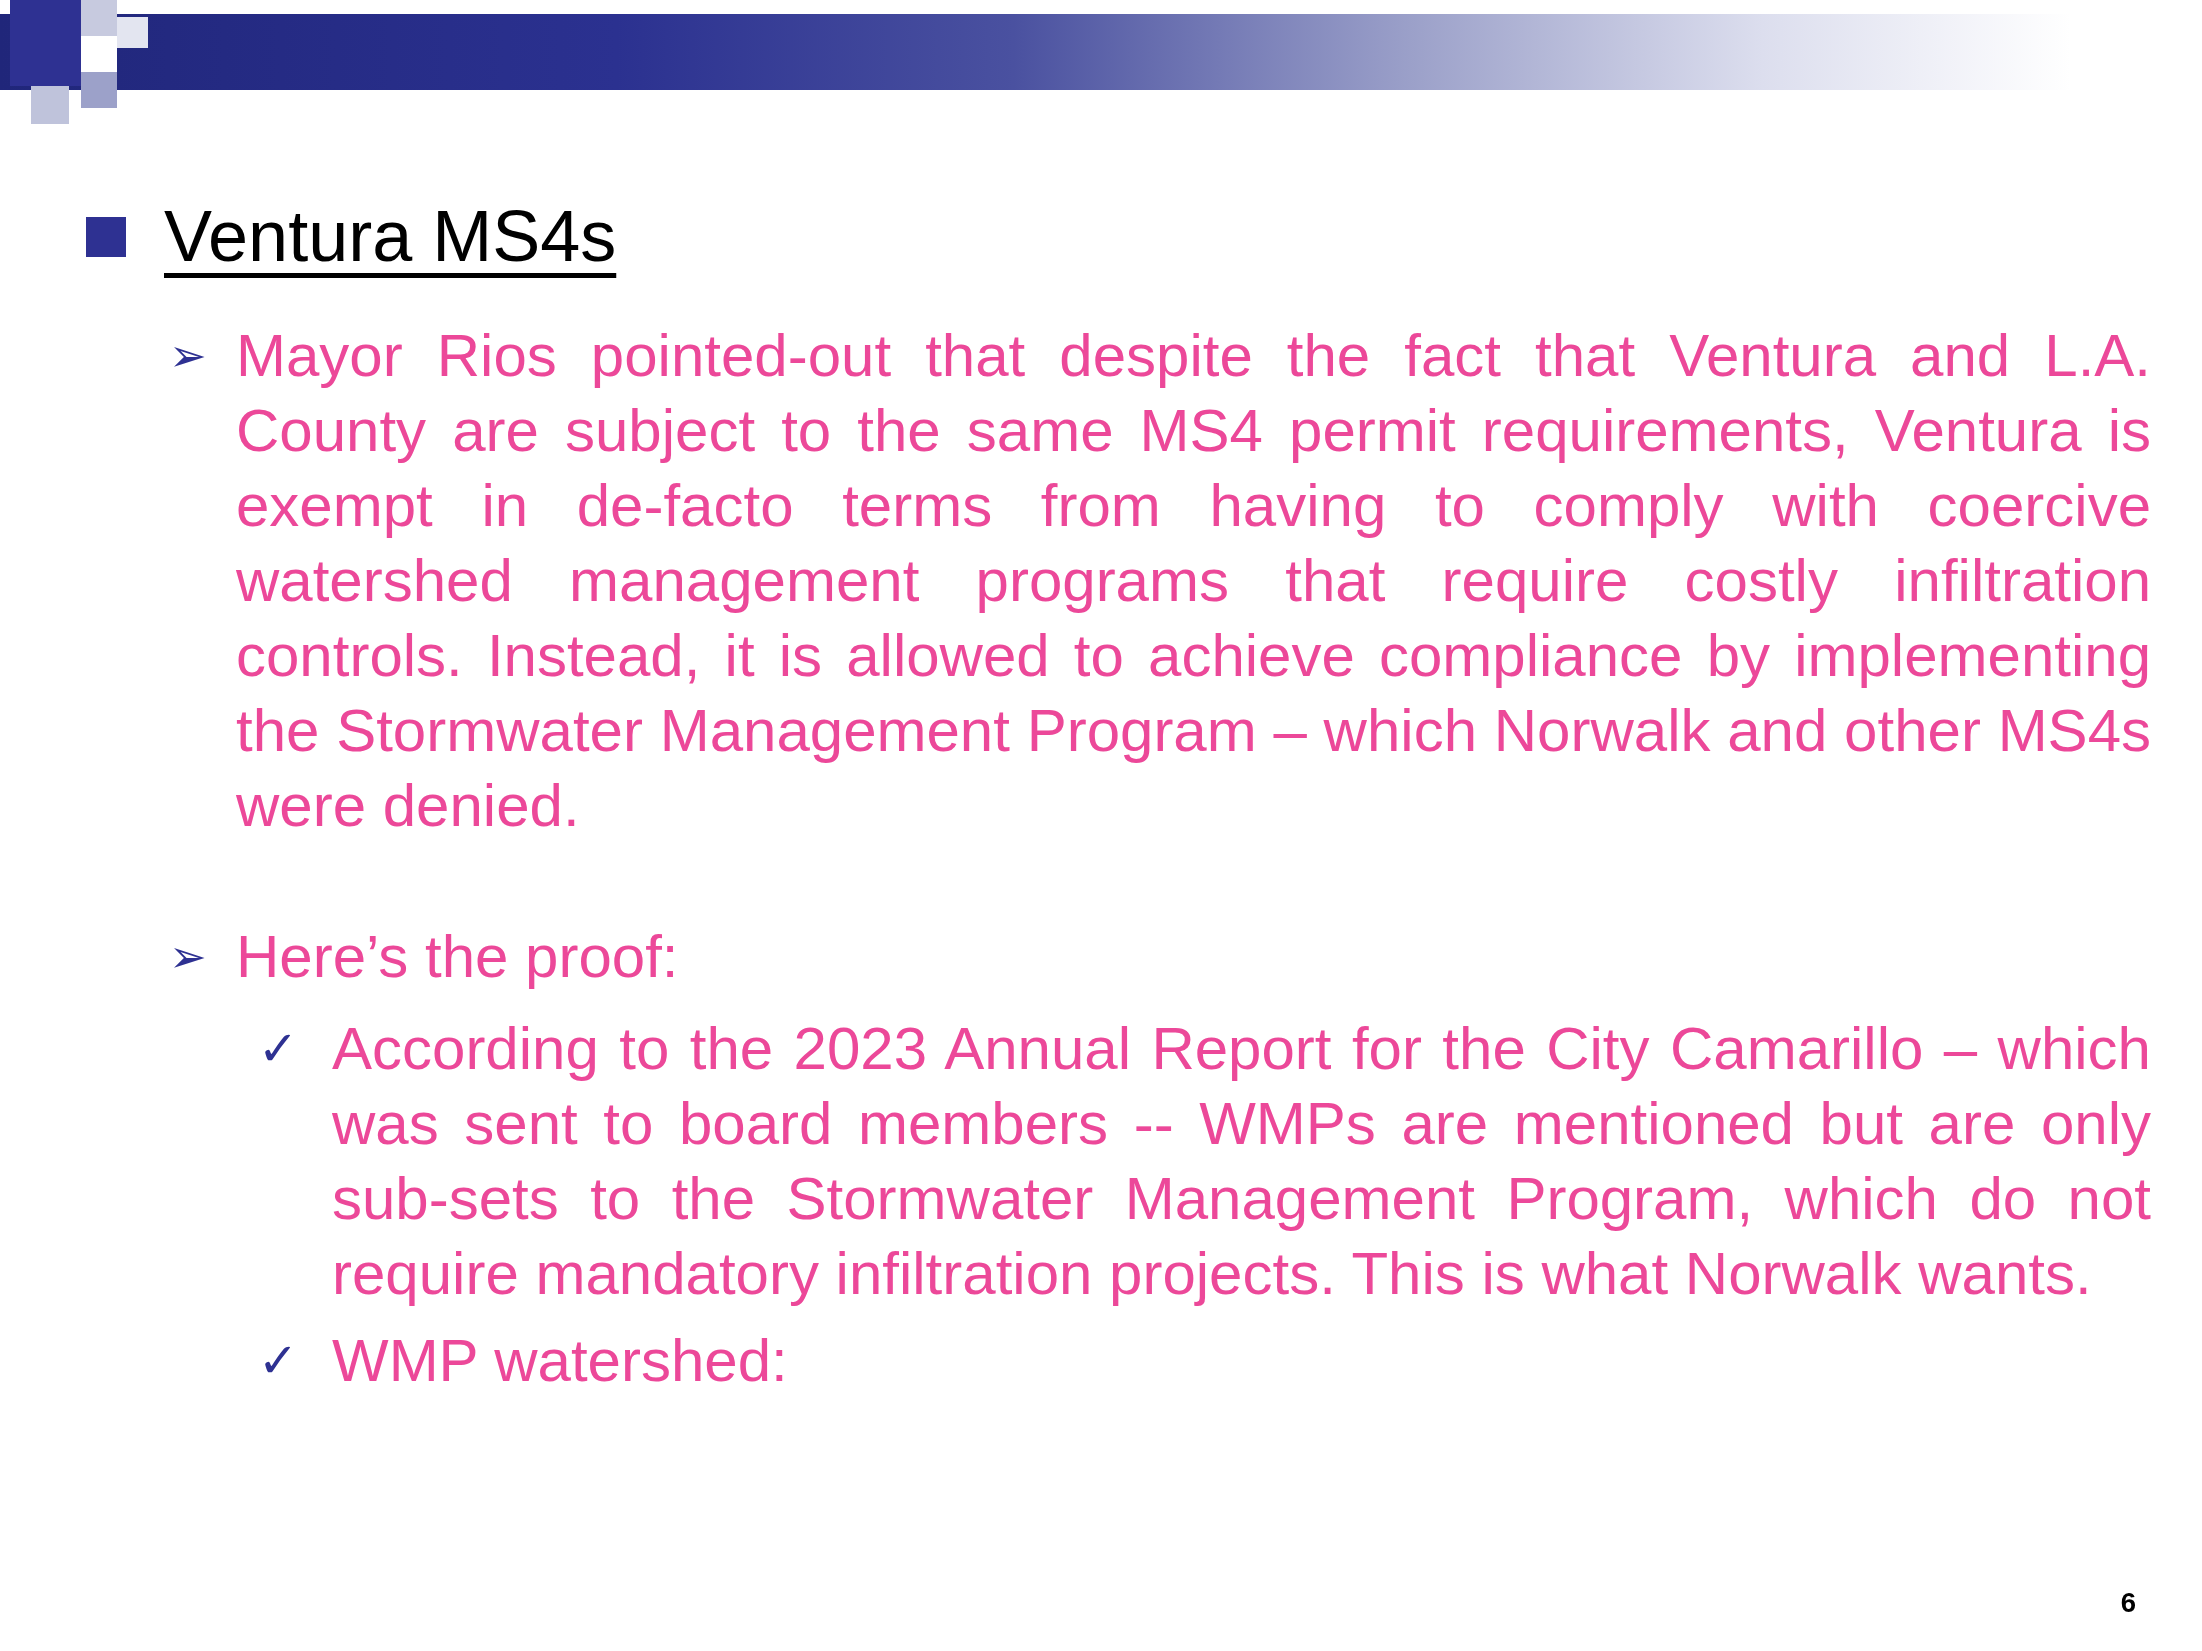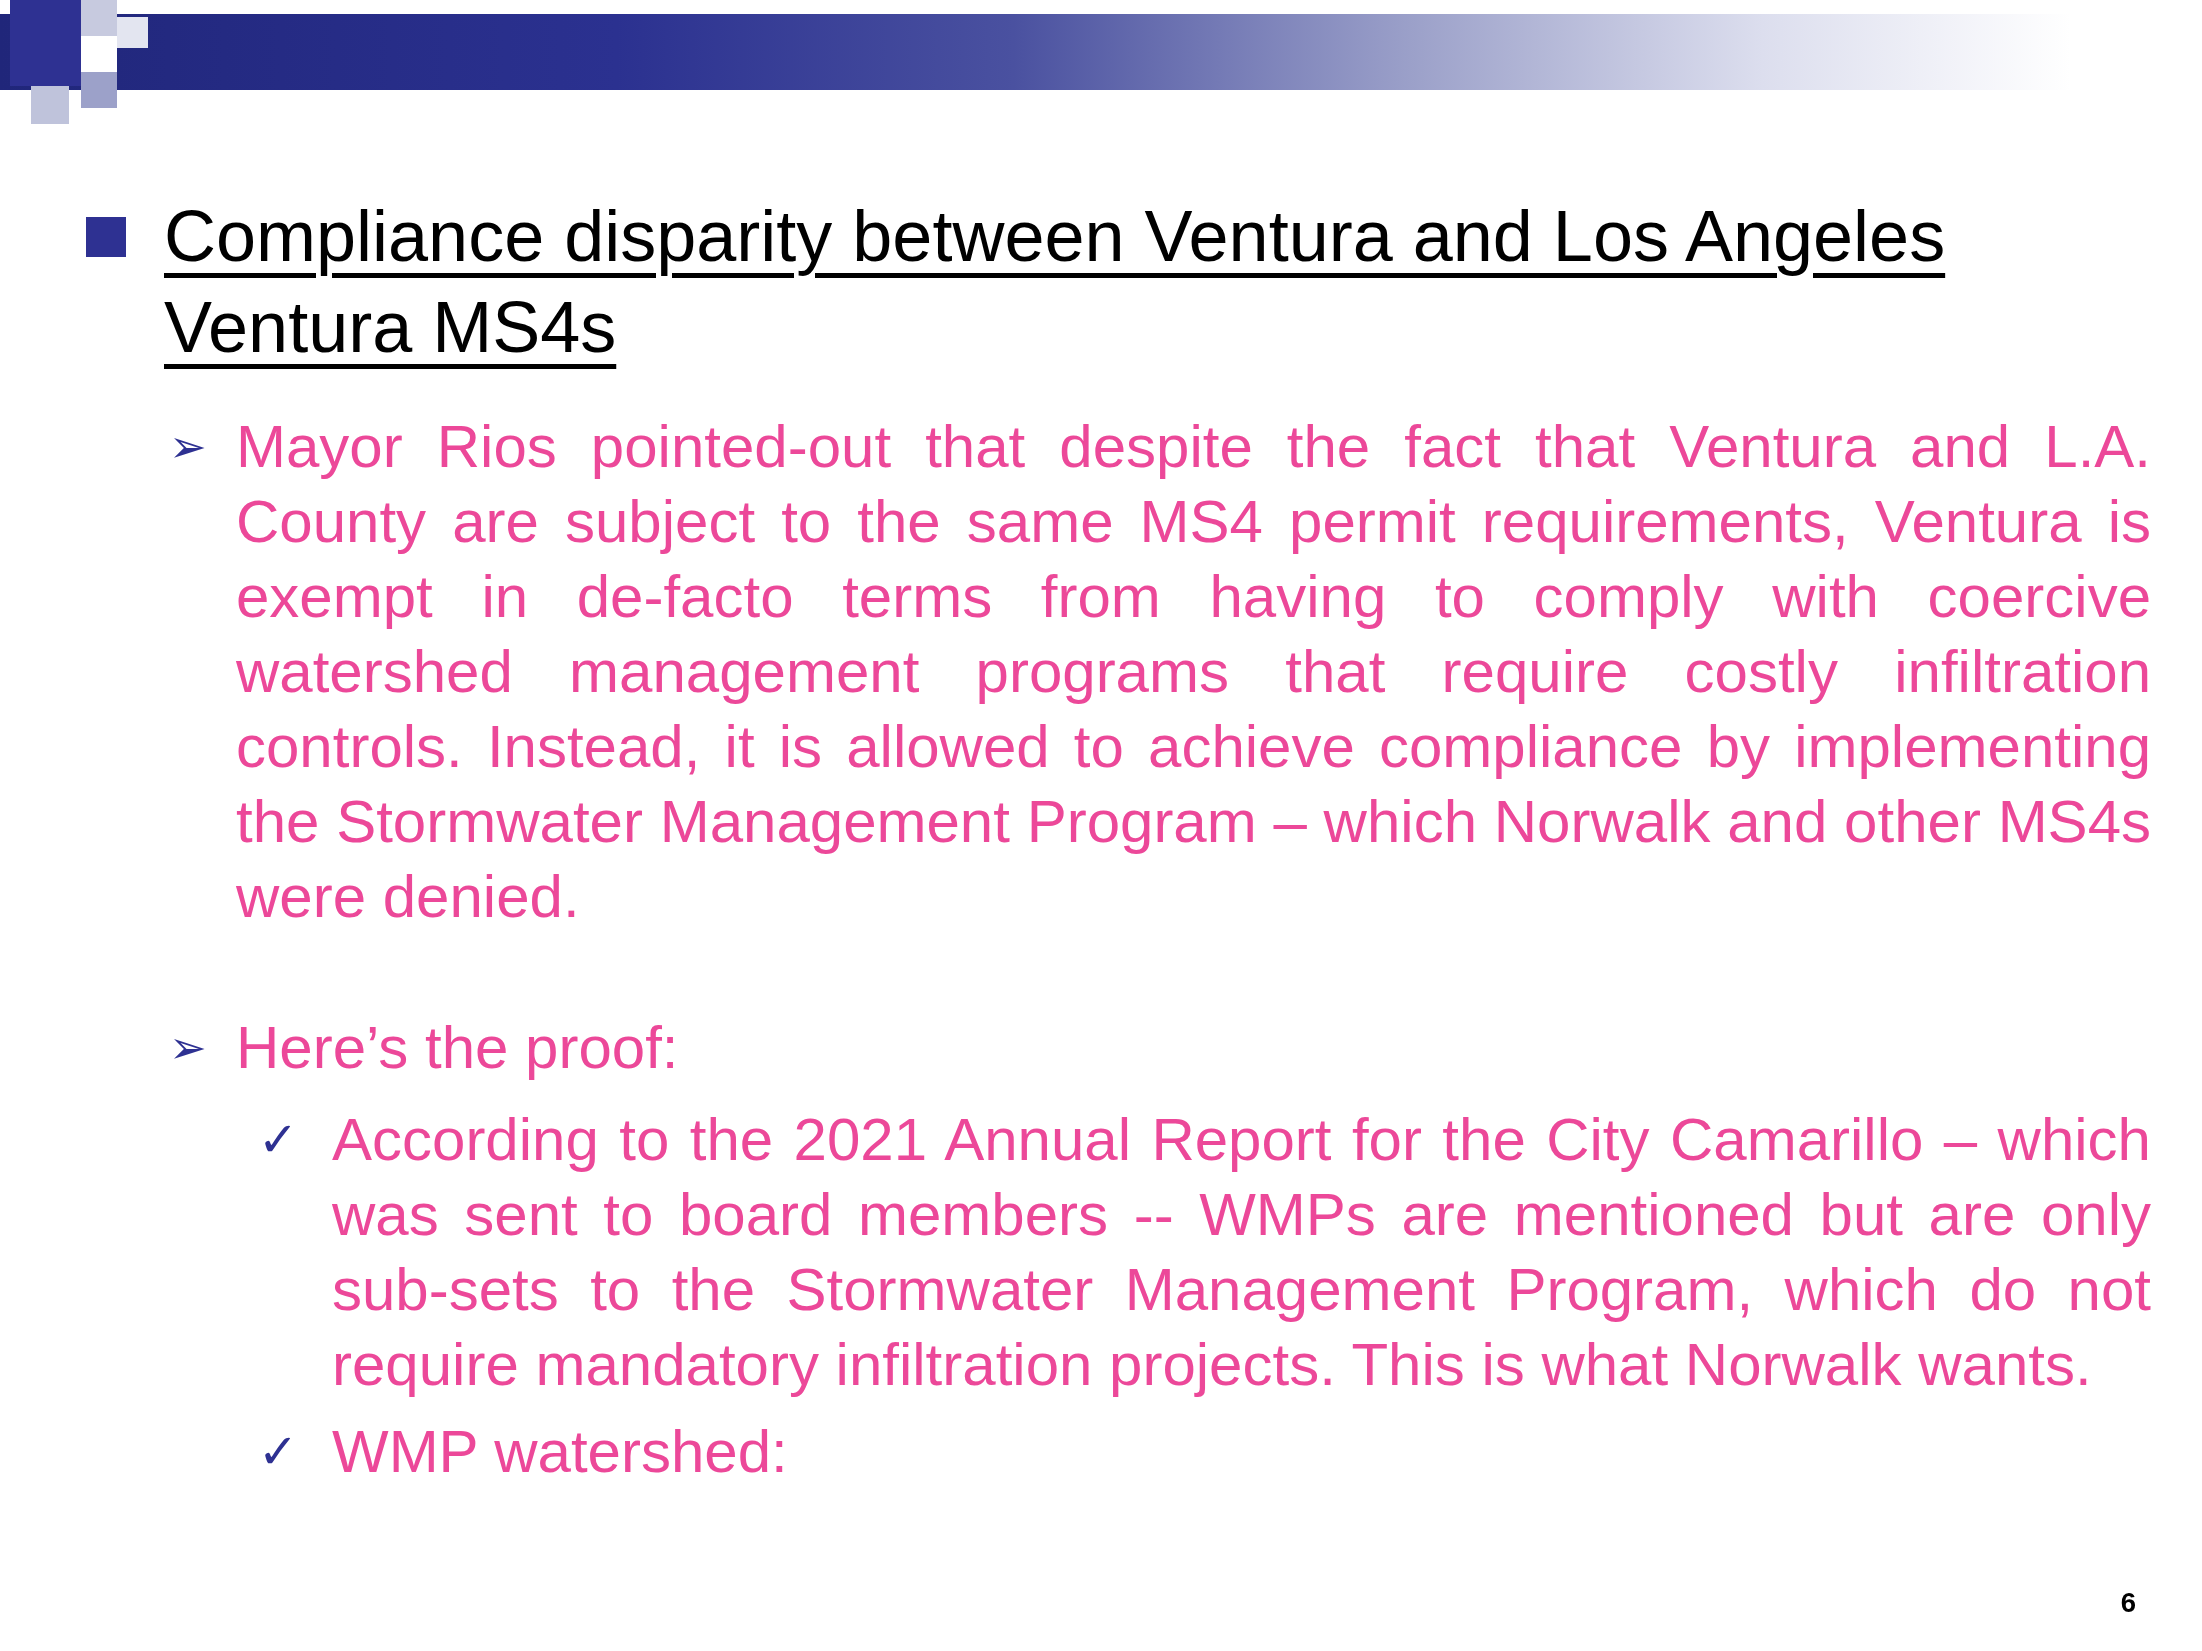--- a/index.html
+++ b/index.html
@@ -104,38 +104,37 @@
     <div class="sq sq4"></div>
     <div class="sq sq5"></div>
     <div class="sq sq6"></div>
   </div>
 
   <div class="content">
 
     <div class="title-row">
       <div class="title-marker"></div>
       <div class="title-block">
-        <div class="title-line"><span>Compliance disparity between Ventura and Los Angeles</span></div>
         <div class="title-line"><span>Ventura MS4s</span></div>
       </div>
     </div>
 
     <div class="bullet b2 mt-para1">
       <span class="marker">➢</span>
       <p class="btext justify">Mayor Rios pointed-out that despite the fact that Ventura and L.A. County are subject to the same MS4 permit requirements, Ventura is exempt in de-facto terms from having to comply with coercive watershed management programs that require costly infiltration controls. Instead, it is allowed to achieve compliance by implementing the Stormwater Management Program – which Norwalk and other MS4s were denied.</p>
     </div>
 
     <div class="bullet b2 mt-proof">
       <span class="marker">➢</span>
       <p class="btext">Here’s the proof:</p>
     </div>
 
     <div class="bullet b3 mt-check1">
       <span class="marker">✓</span>
-      <p class="btext justify">According to the 2021 Annual Report for the City Camarillo – which was sent to board members -- WMPs are mentioned but are only sub-sets to the Stormwater Management Program, which do not require mandatory infiltration projects.  This is what Norwalk wants.</p>
+      <p class="btext justify">According to the 2023 Annual Report for the City Camarillo – which was sent to board members -- WMPs are mentioned but are only sub-sets to the Stormwater Management Program, which do not require mandatory infiltration projects.  This is what Norwalk wants.</p>
     </div>
 
     <div class="bullet b3 mt-wmp">
       <span class="marker">✓</span>
       <p class="btext">WMP watershed:</p>
     </div>
 
   </div>
 
   <div class="page-number">6</div>

